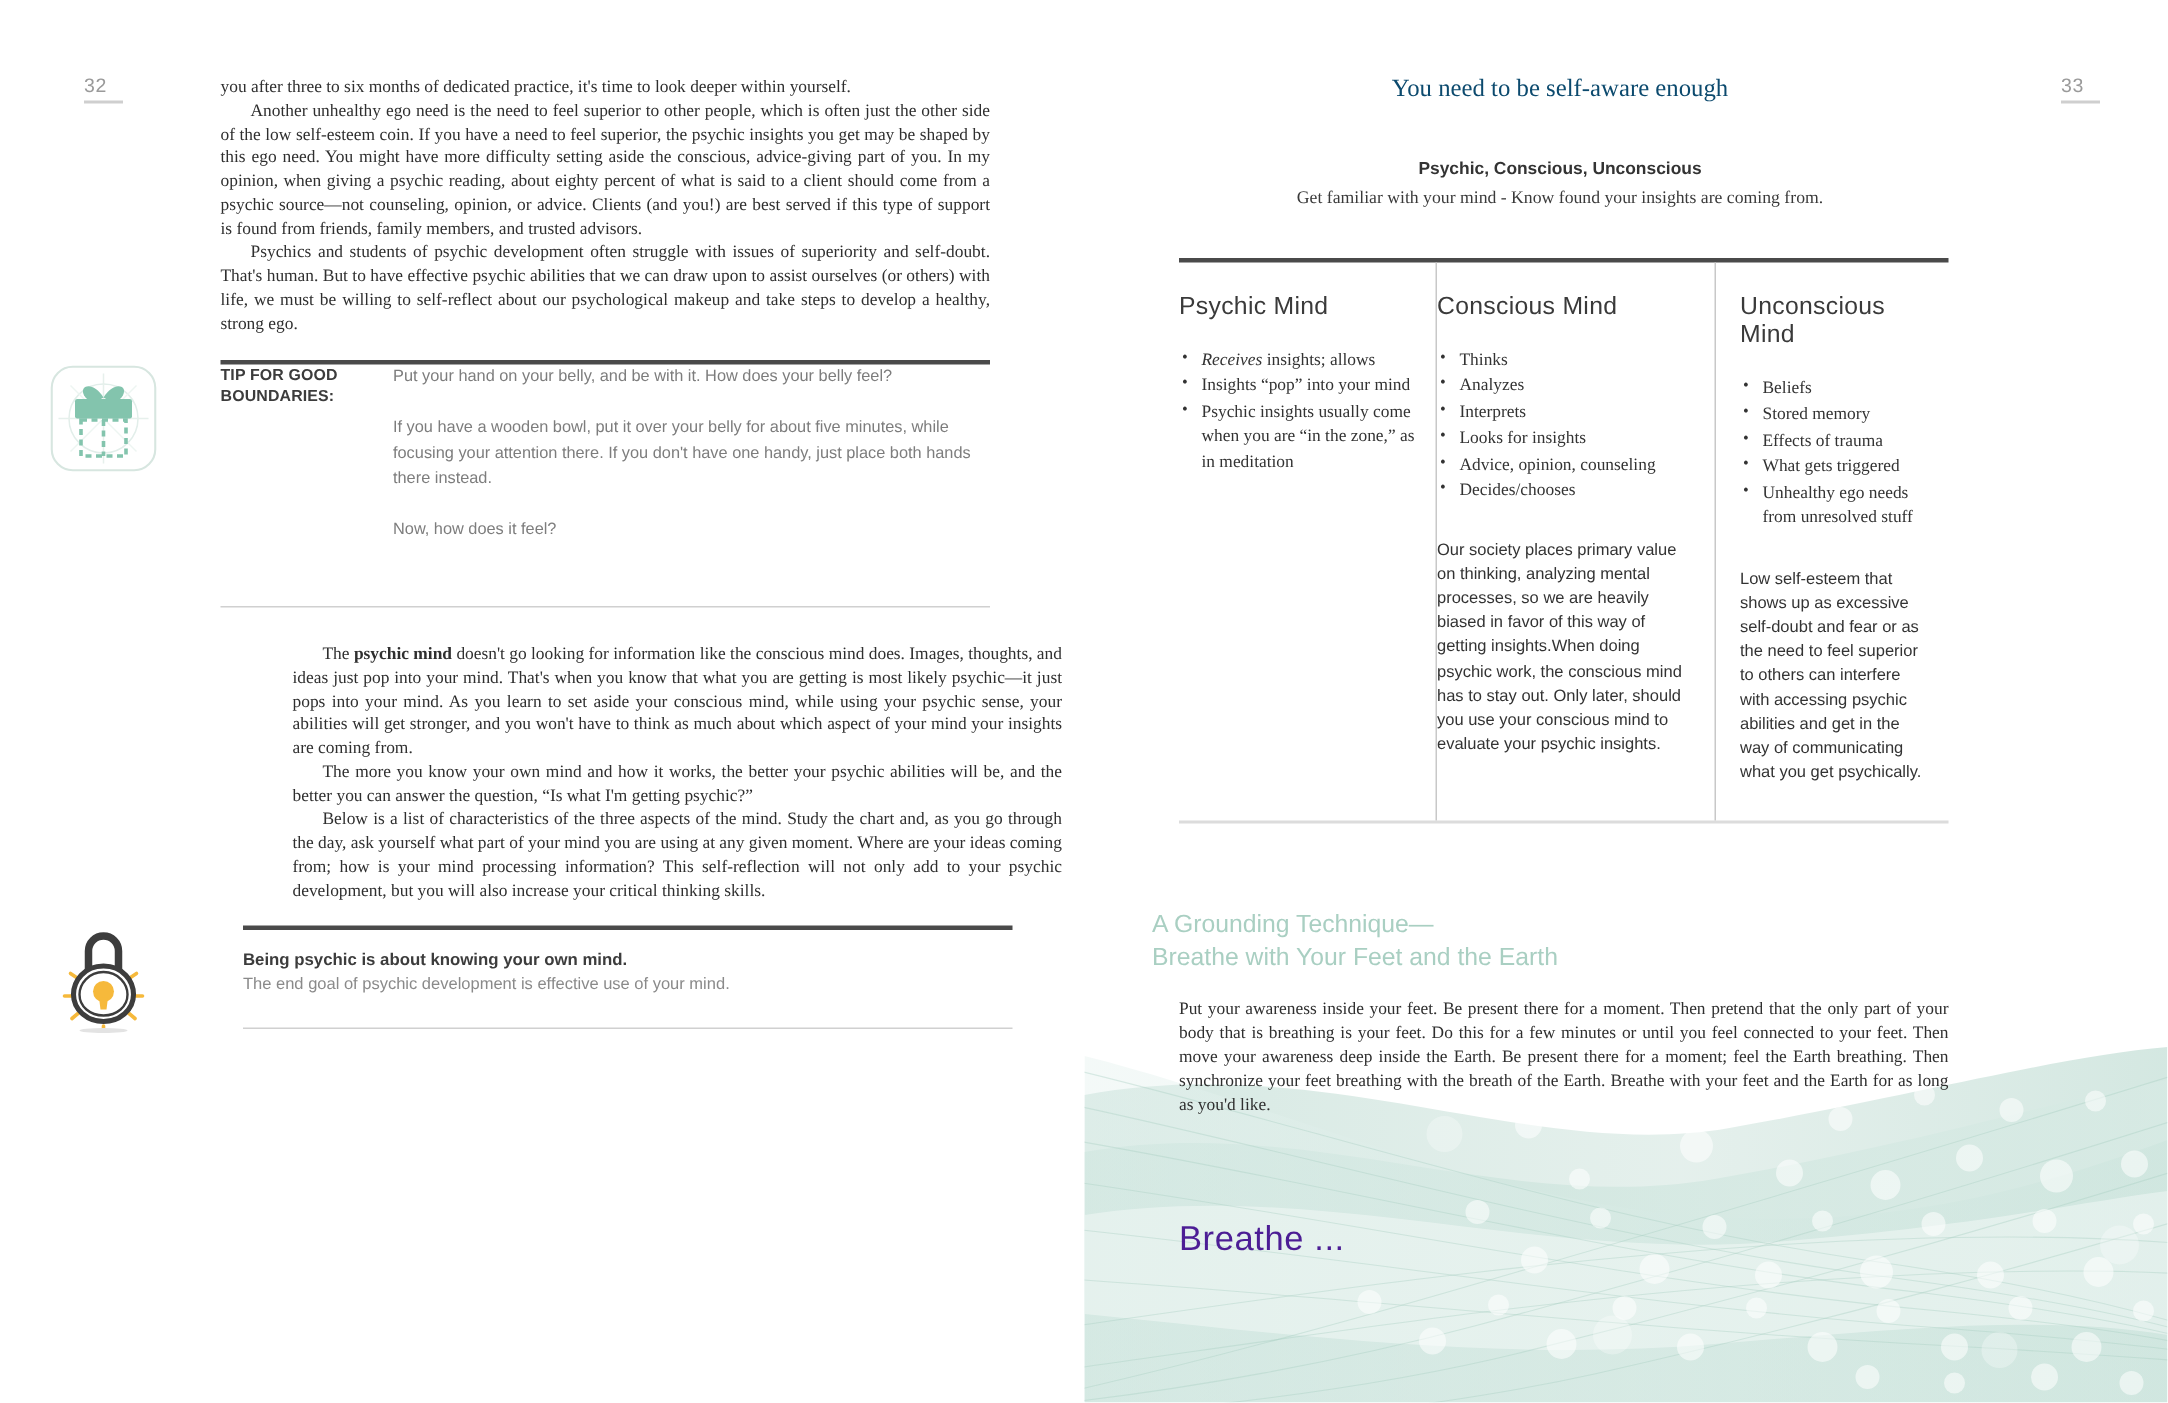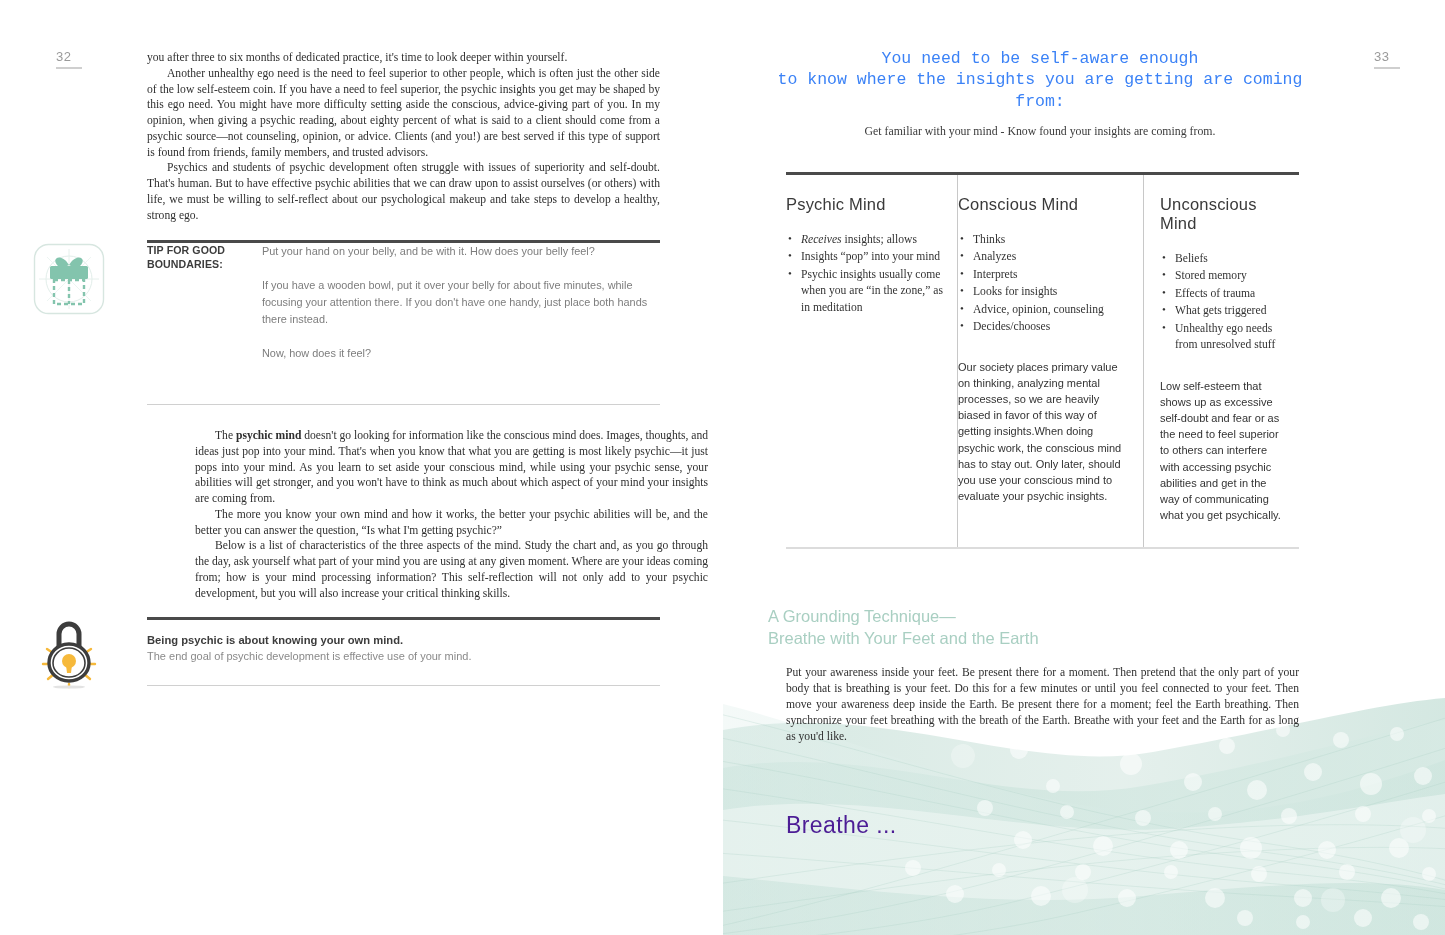--- a/index.html
+++ b/index.html
@@ -124,21 +124,21 @@
     left: 147px;
     top: 404px;
     width: 513px;
   }
 
   #left-mid { top: 428px; margin-left: 48px; }
 
   
   #psychic-block {
     position: absolute;
-    left: 147px;
+    left: 162px;
     top: 617px;
     width: 513px;
   }
   #psychic-block .headline {
     font-family: "Liberation Sans", sans-serif;
     font-weight: bold;
     font-size: 11.2px;
     color: #3c3c3c;
     margin-top: 14px;
   }
@@ -158,23 +158,23 @@
   #icon-gift { left: 33px; top: 243px; }
   #icon-lock { left: 38px; top: 617px; }
 
   
   #right-headline {
     position: absolute;
     left: 760px;
     top: 48px;
     width: 560px;
     text-align: center;
-    font-family: Liberation Mono, monospace;
+    font-family: Liberation Serif, serif;
     font-weight: 300;
-    color: #3b82f6;
+    color: #0c4a6e;
     font-size: 16.5px;
     line-height: 1.3;
   }
   #right-sub1 {
     position: absolute;
     left: 760px;
     top: 106px;
     width: 560px;
     text-align: center;
     font-family: "Liberation Sans", sans-serif;
@@ -494,23 +494,23 @@
       </g>
     </g>
   </svg>
 
   <div style="position:absolute; inset:0; z-index:4; pointer-events:none;">
 
     <div class="folio" id="folio-right">33</div>
 
     <div id="right-headline">
       <div>You need to be self-aware enough</div>
-      <div>to know where the insights you are getting are coming from:</div>
-    </div>
-
+    </div>
+
+    <div id="right-sub1">Psychic, Conscious, Unconscious</div>
     <div id="right-sub2">Get familiar with your mind - Know found your insights are coming from.</div>
 
     <div id="mind-table">
       <div class="tbl-top"></div>
       <div class="tbl-body">
 
         <div class="col c0">
           <div class="col-title">Psychic Mind</div>
           <ul>
             <li><em class="it">Receives</em> insights; allows</li>

